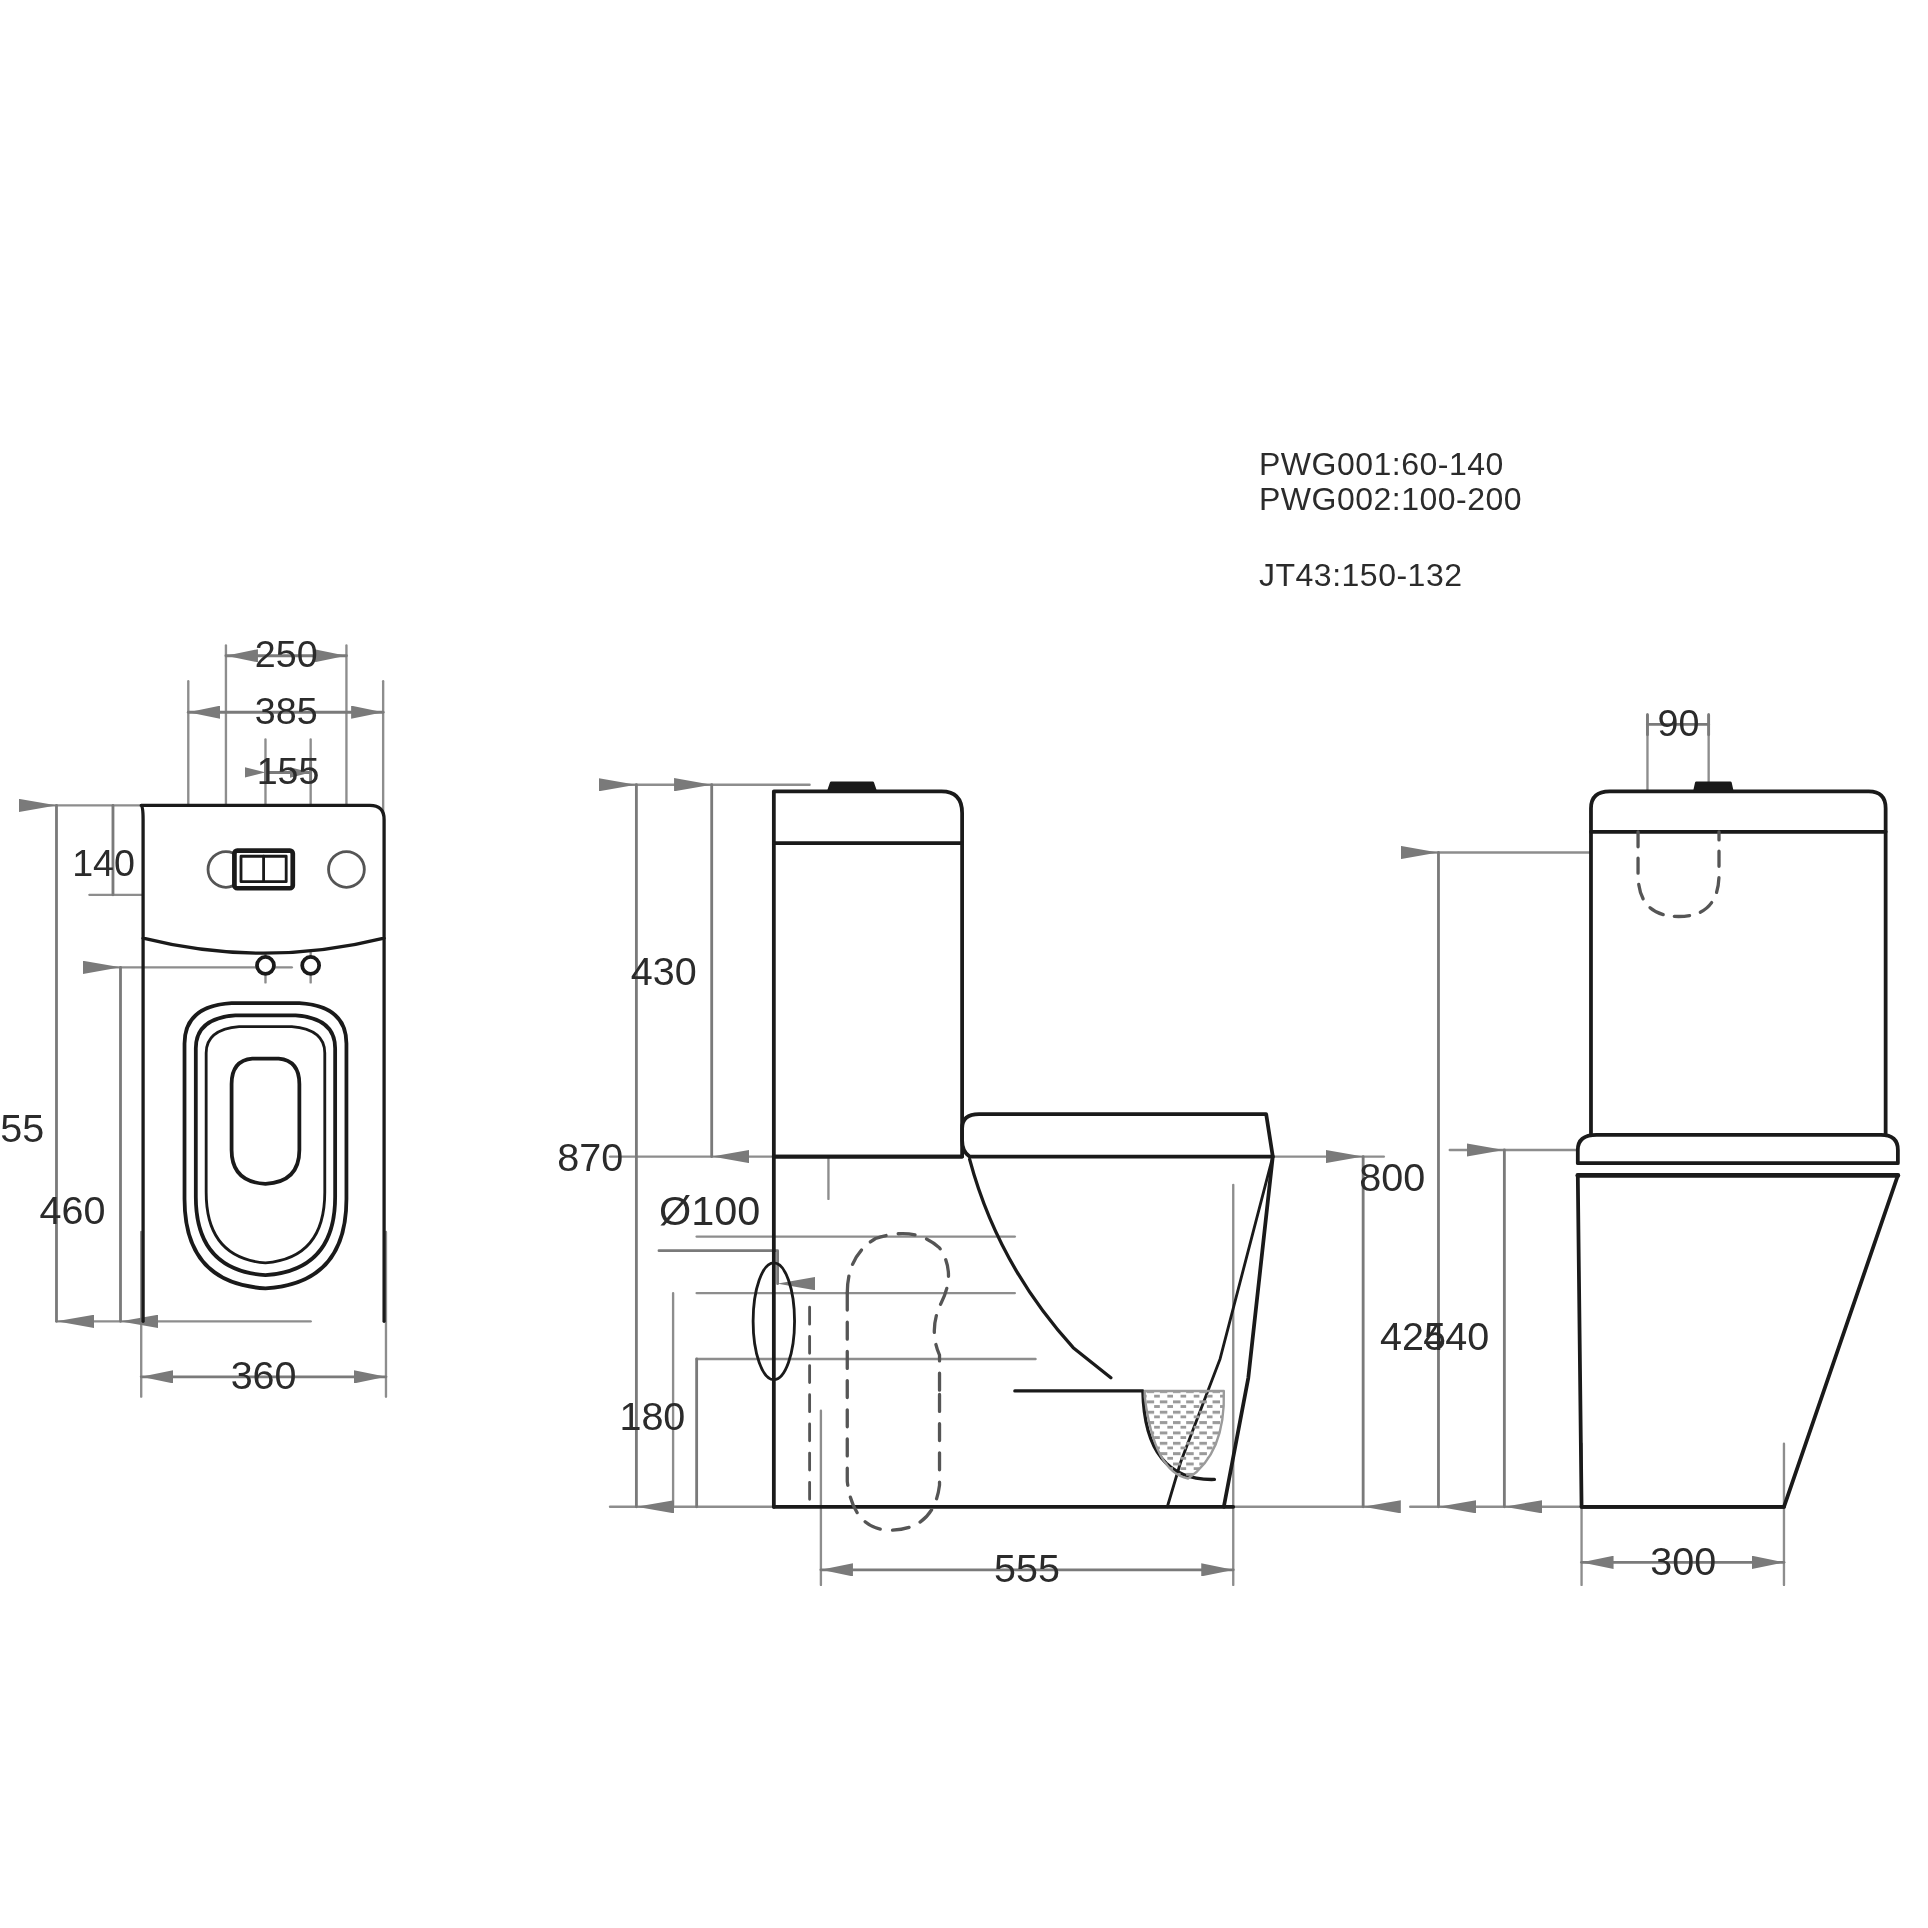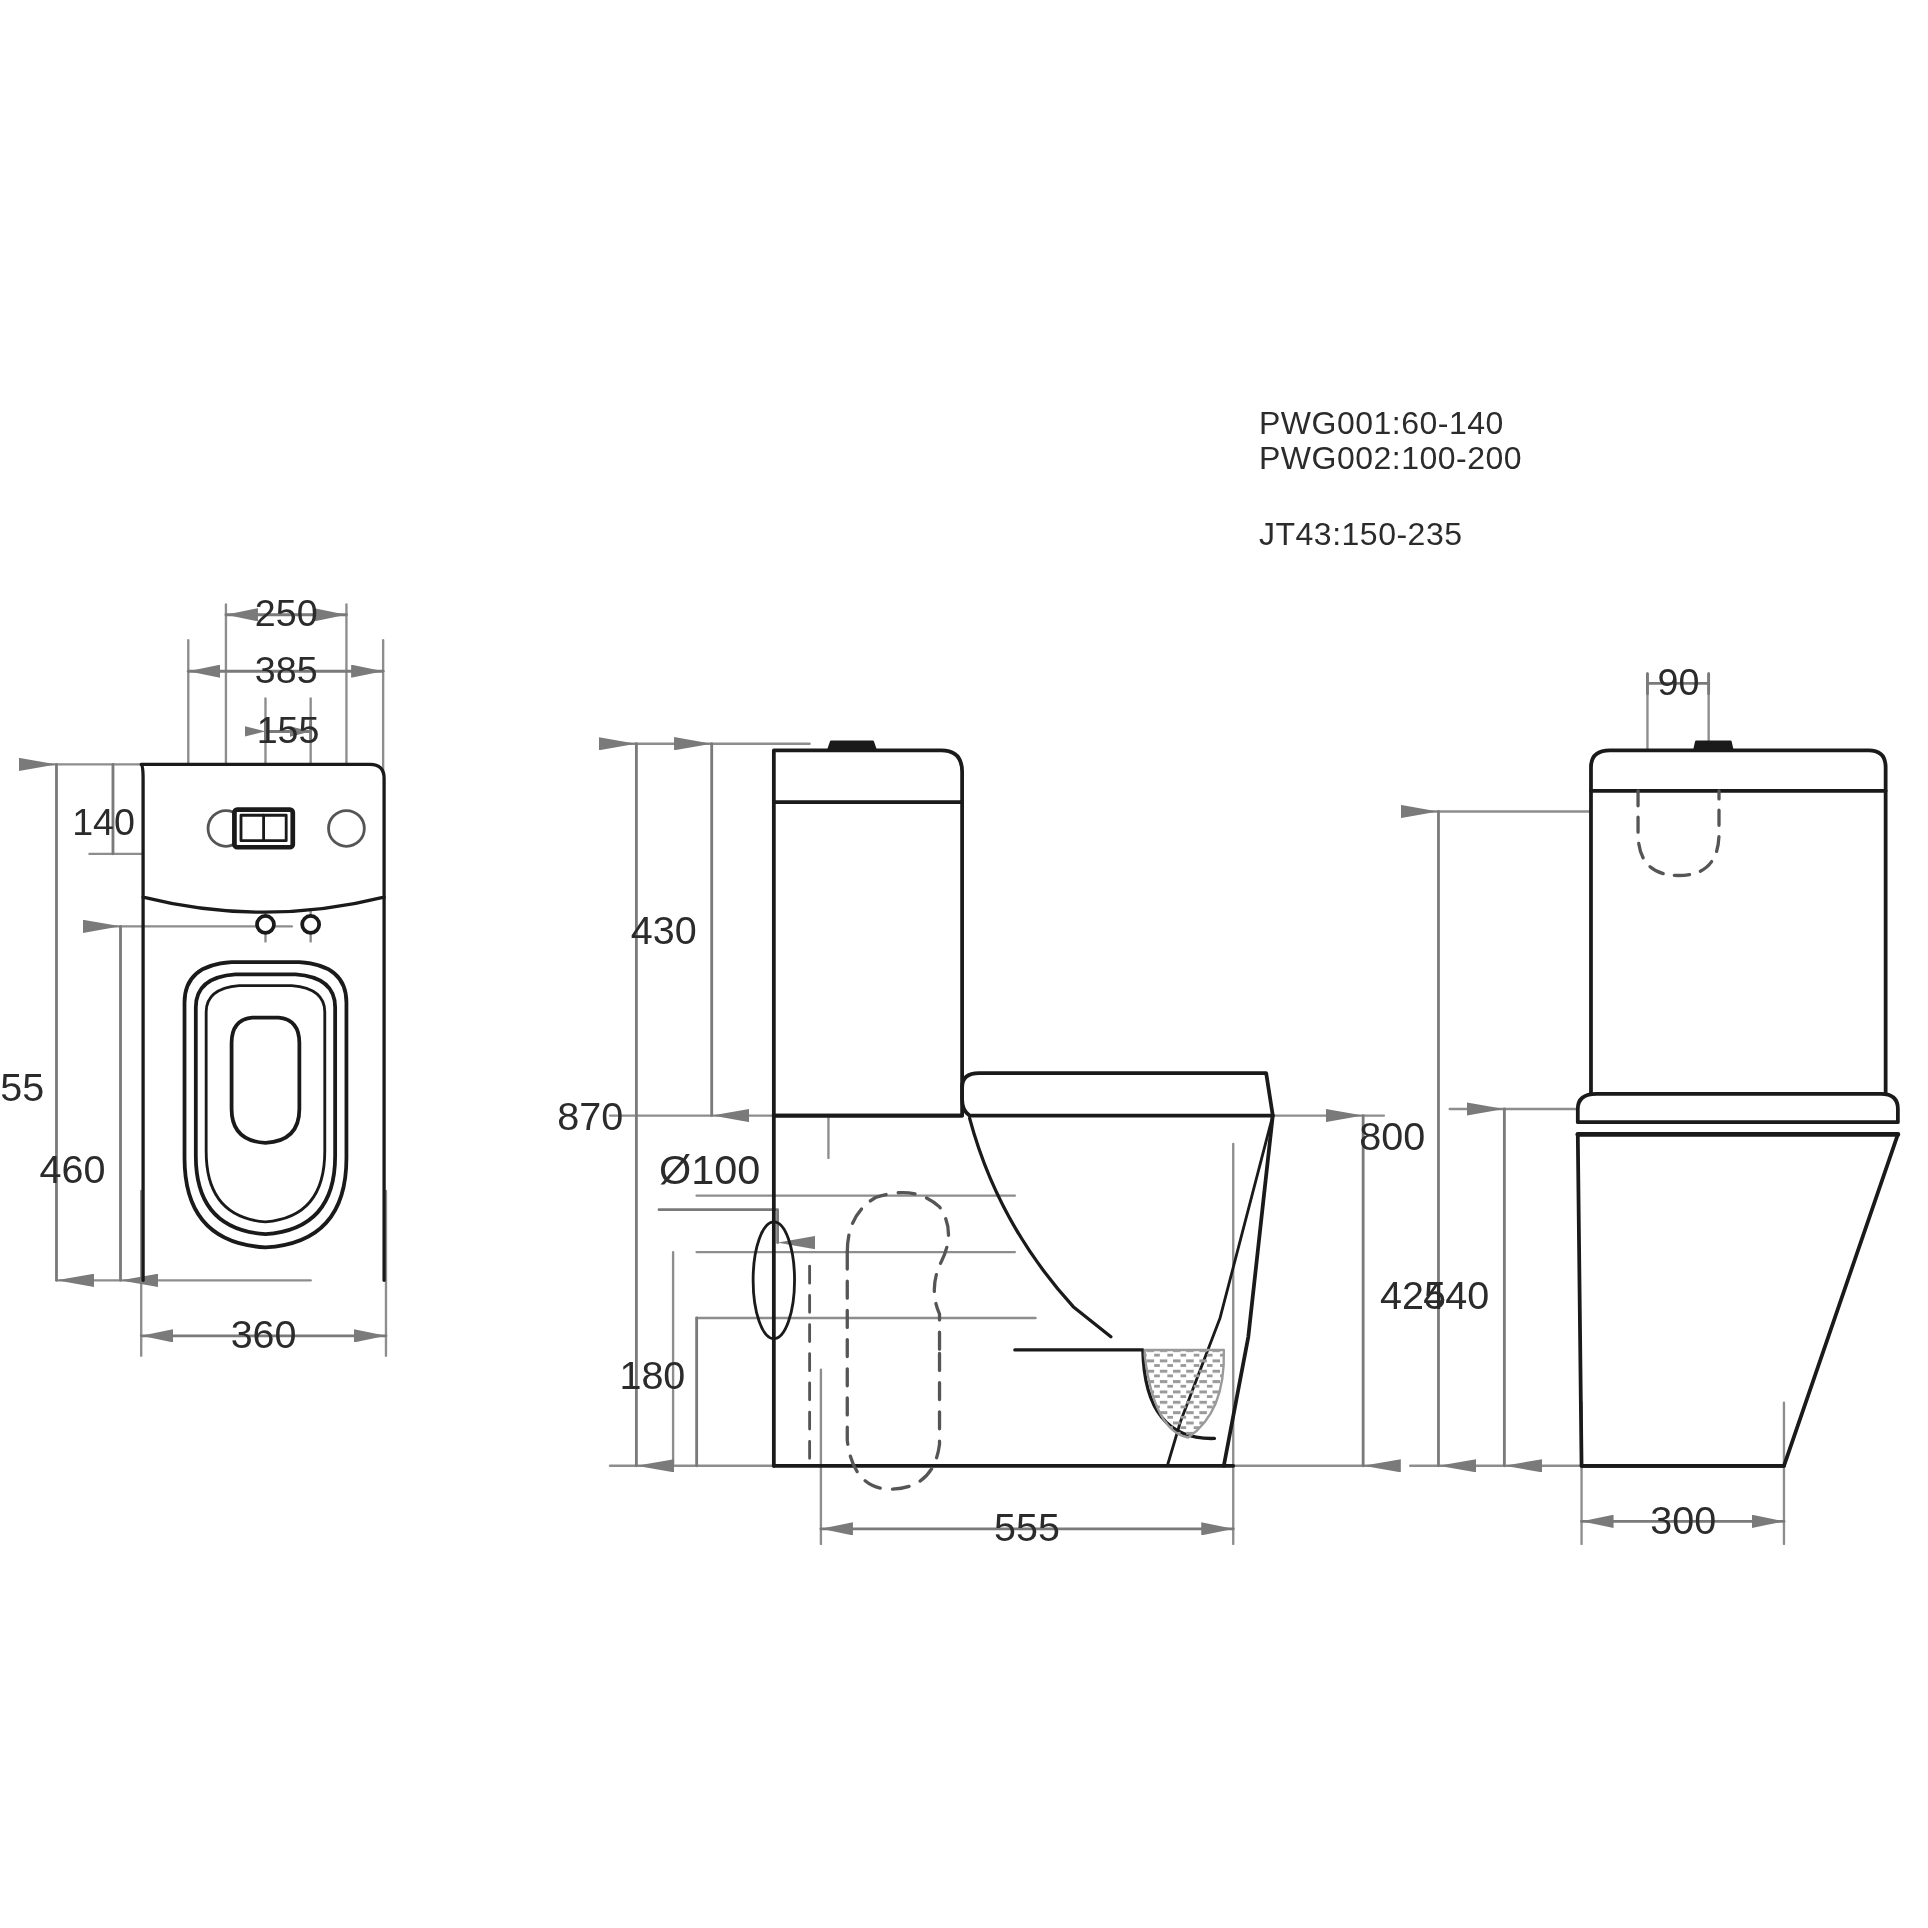--- a/index.html
+++ b/index.html
@@ -1,29 +1,29 @@
 <!DOCTYPE html>
 <html style="font-size:15px"><head>
 <meta charset="utf-8">
 <style>
   html,body{margin:0;padding:0;background:#ffffff;}
   body{width:1928px;height:1928px;overflow:hidden;
        font-family:"Liberation Sans","DejaVu Sans",sans-serif;}
-  #stage{position:relative;width:1928px;height:1844px;background:#fff;}
+  #stage{position:relative;width:1928px;height:1844px;background:#fff;margin-top:41px;}
   svg{display:block;}
   .note{position:absolute;color:#2b2b2b;font-size:32px;letter-spacing:0.5px;white-space:nowrap;}
 </style>
 </head>
 <body>
 
 <div id="stage">
 
   <div class="note" style="left:1259px;top:405px;">PWG001:60-140</div>
   <div class="note" style="left:1259px;top:440px;">PWG002:100-200</div>
-  <div class="note" style="left:1259px;top:516px;">JT43:150-235</div>
+  <div class="note" style="left:1259px;top:516px;">JT43:150-132</div>
 
   <svg width="1928" height="1928" viewBox="0 0 2048 2048" style="position:absolute;left:0;top:0;">
 
     <defs>
       <marker id="ahL" markerWidth="34" markerHeight="14" refX="0" refY="7" orient="auto" markerUnits="userSpaceOnUse">
         <path d="M0,7 L34,0 L34,14 Z" fill="#7a7a7a"></path>
       </marker>
       <marker id="ahR" markerWidth="34" markerHeight="14" refX="34" refY="7" orient="auto" markerUnits="userSpaceOnUse">
         <path d="M34,7 L0,0 L0,14 Z" fill="#7a7a7a"></path>
       </marker>

